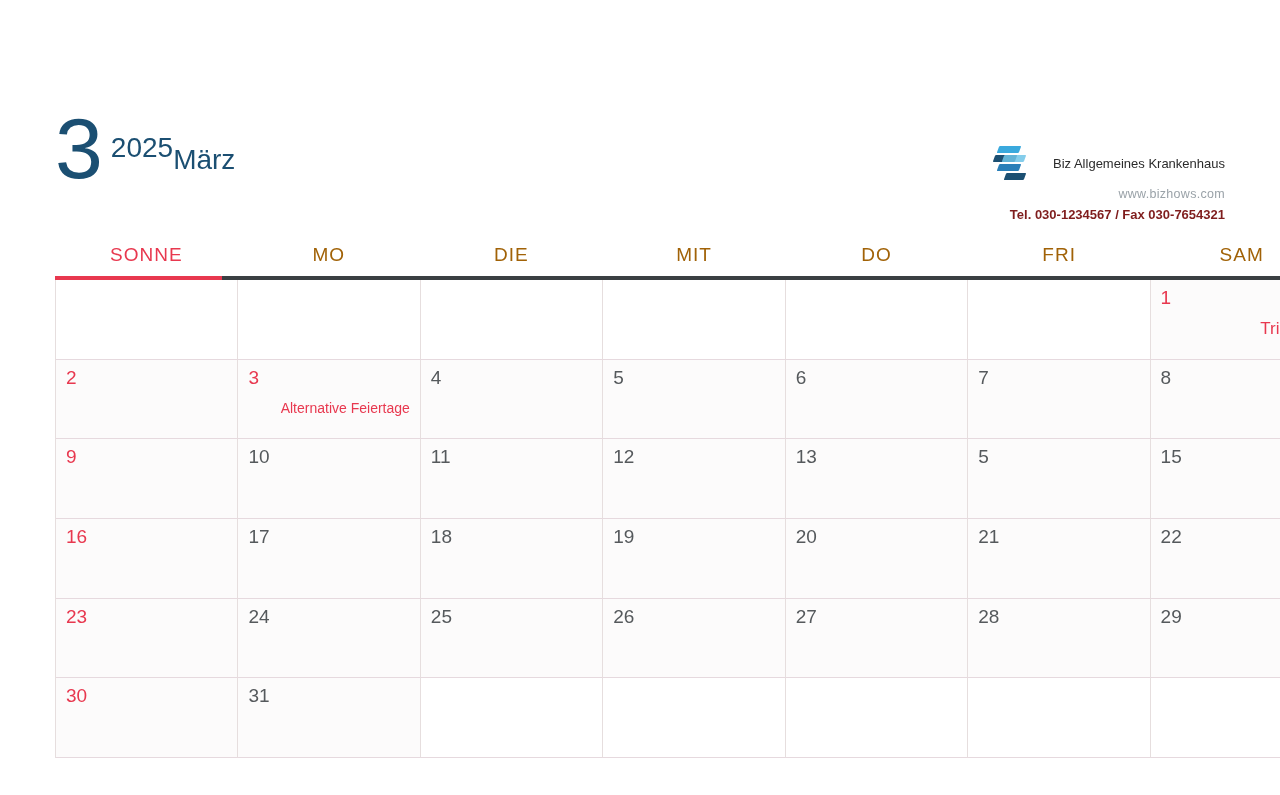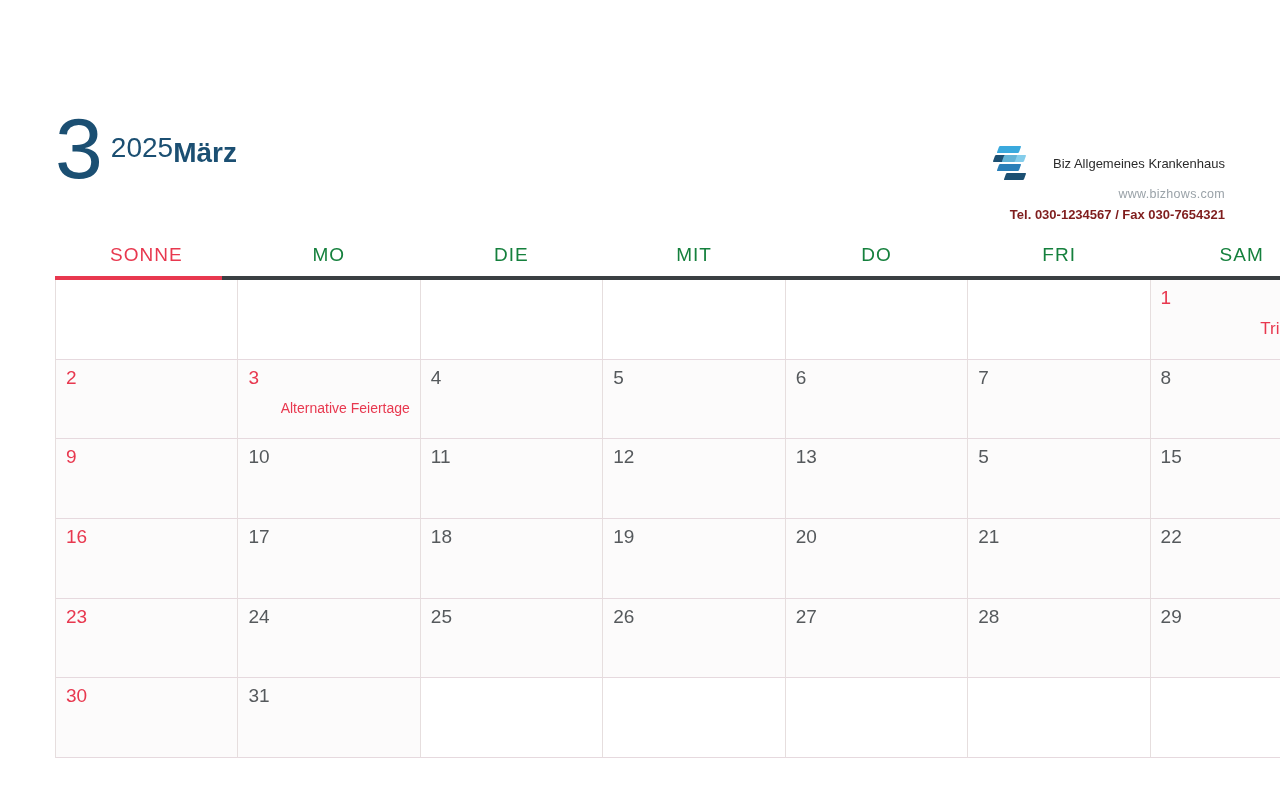--- a/index.html
+++ b/index.html
@@ -54,22 +54,21 @@
   }
   .year-txt {
     font-size: 28px;
     line-height: 30px;
     color: #1b4f72;
   }
   .month-name {
     font-size: 28px;
     line-height: 32px;
     color: #1b4f72;
-    margin-top: 4px;
-    font-weight: bold;
+    margin-top: 11px;
   }
 
   
   .company {
     position: absolute;
     right: 0;
     top: 38px;
     text-align: right;
     width: 420px;
   }
@@ -123,21 +122,21 @@
     width: 1278px;
   }
   .weekdays {
     display: grid;
     grid-template-columns: repeat(7, 1fr);
     height: 36px;
   }
   .wd {
     font-size: 19px;
     letter-spacing: 1px;
-    color: #15803d;
+    color: #a16207;
     text-align: center;
     line-height: 30px;
   }
   .wd.sun { color: #e8384f; }
 
   .rule {
     display: grid;
     grid-template-columns: 167.14px 1fr;
     height: 4px;
   }

